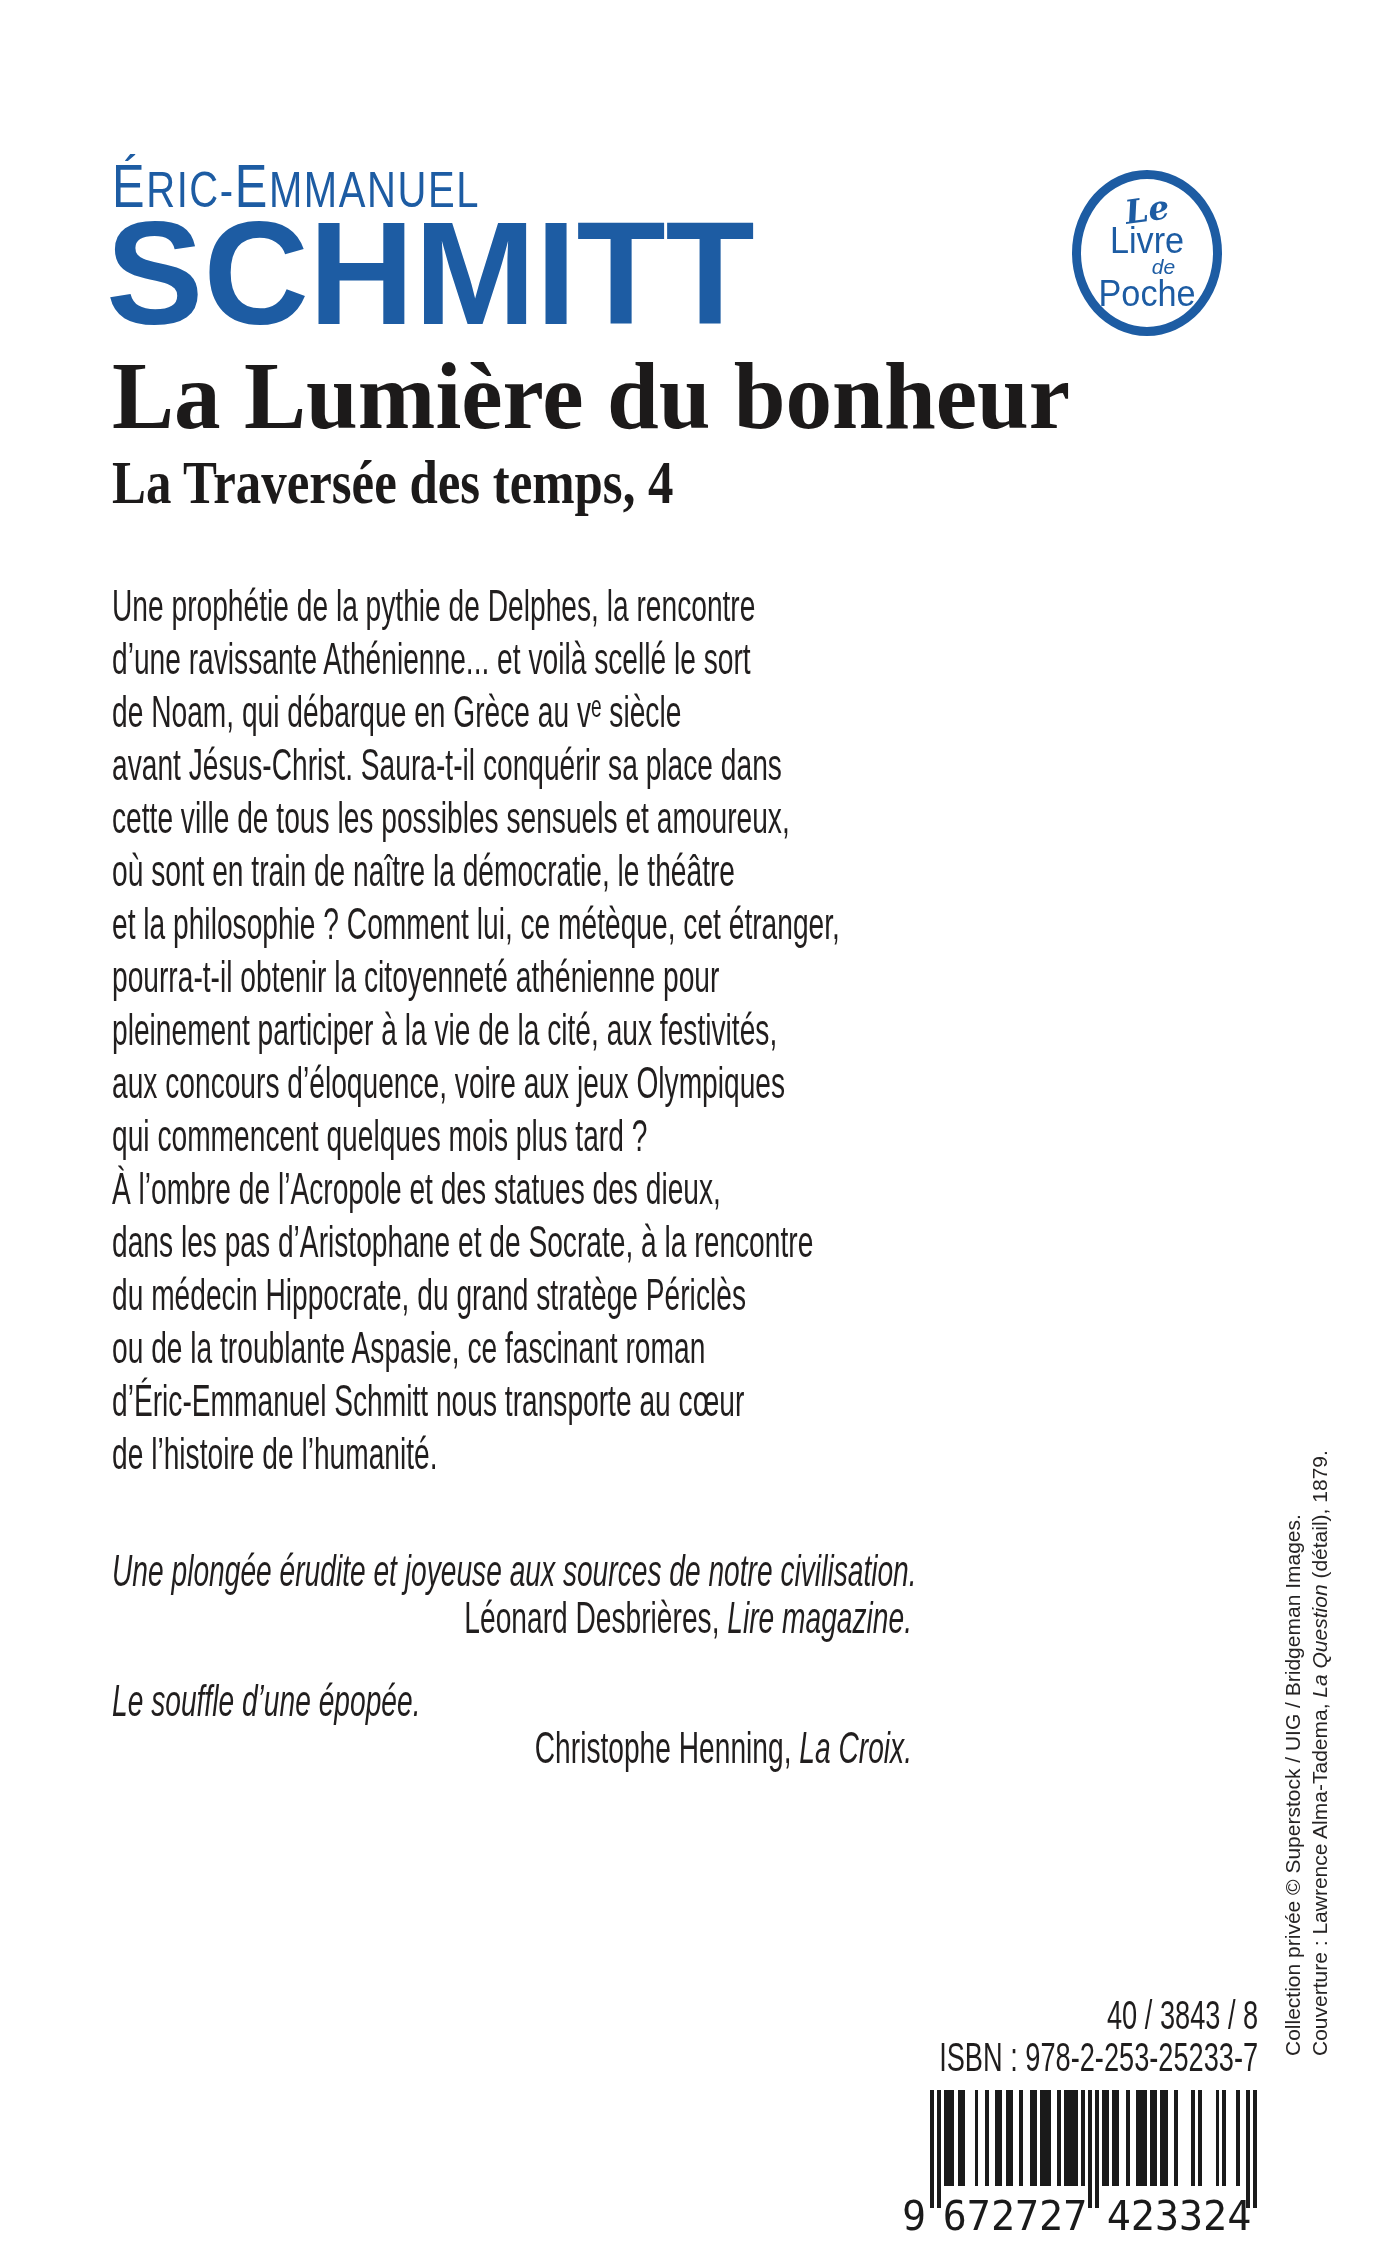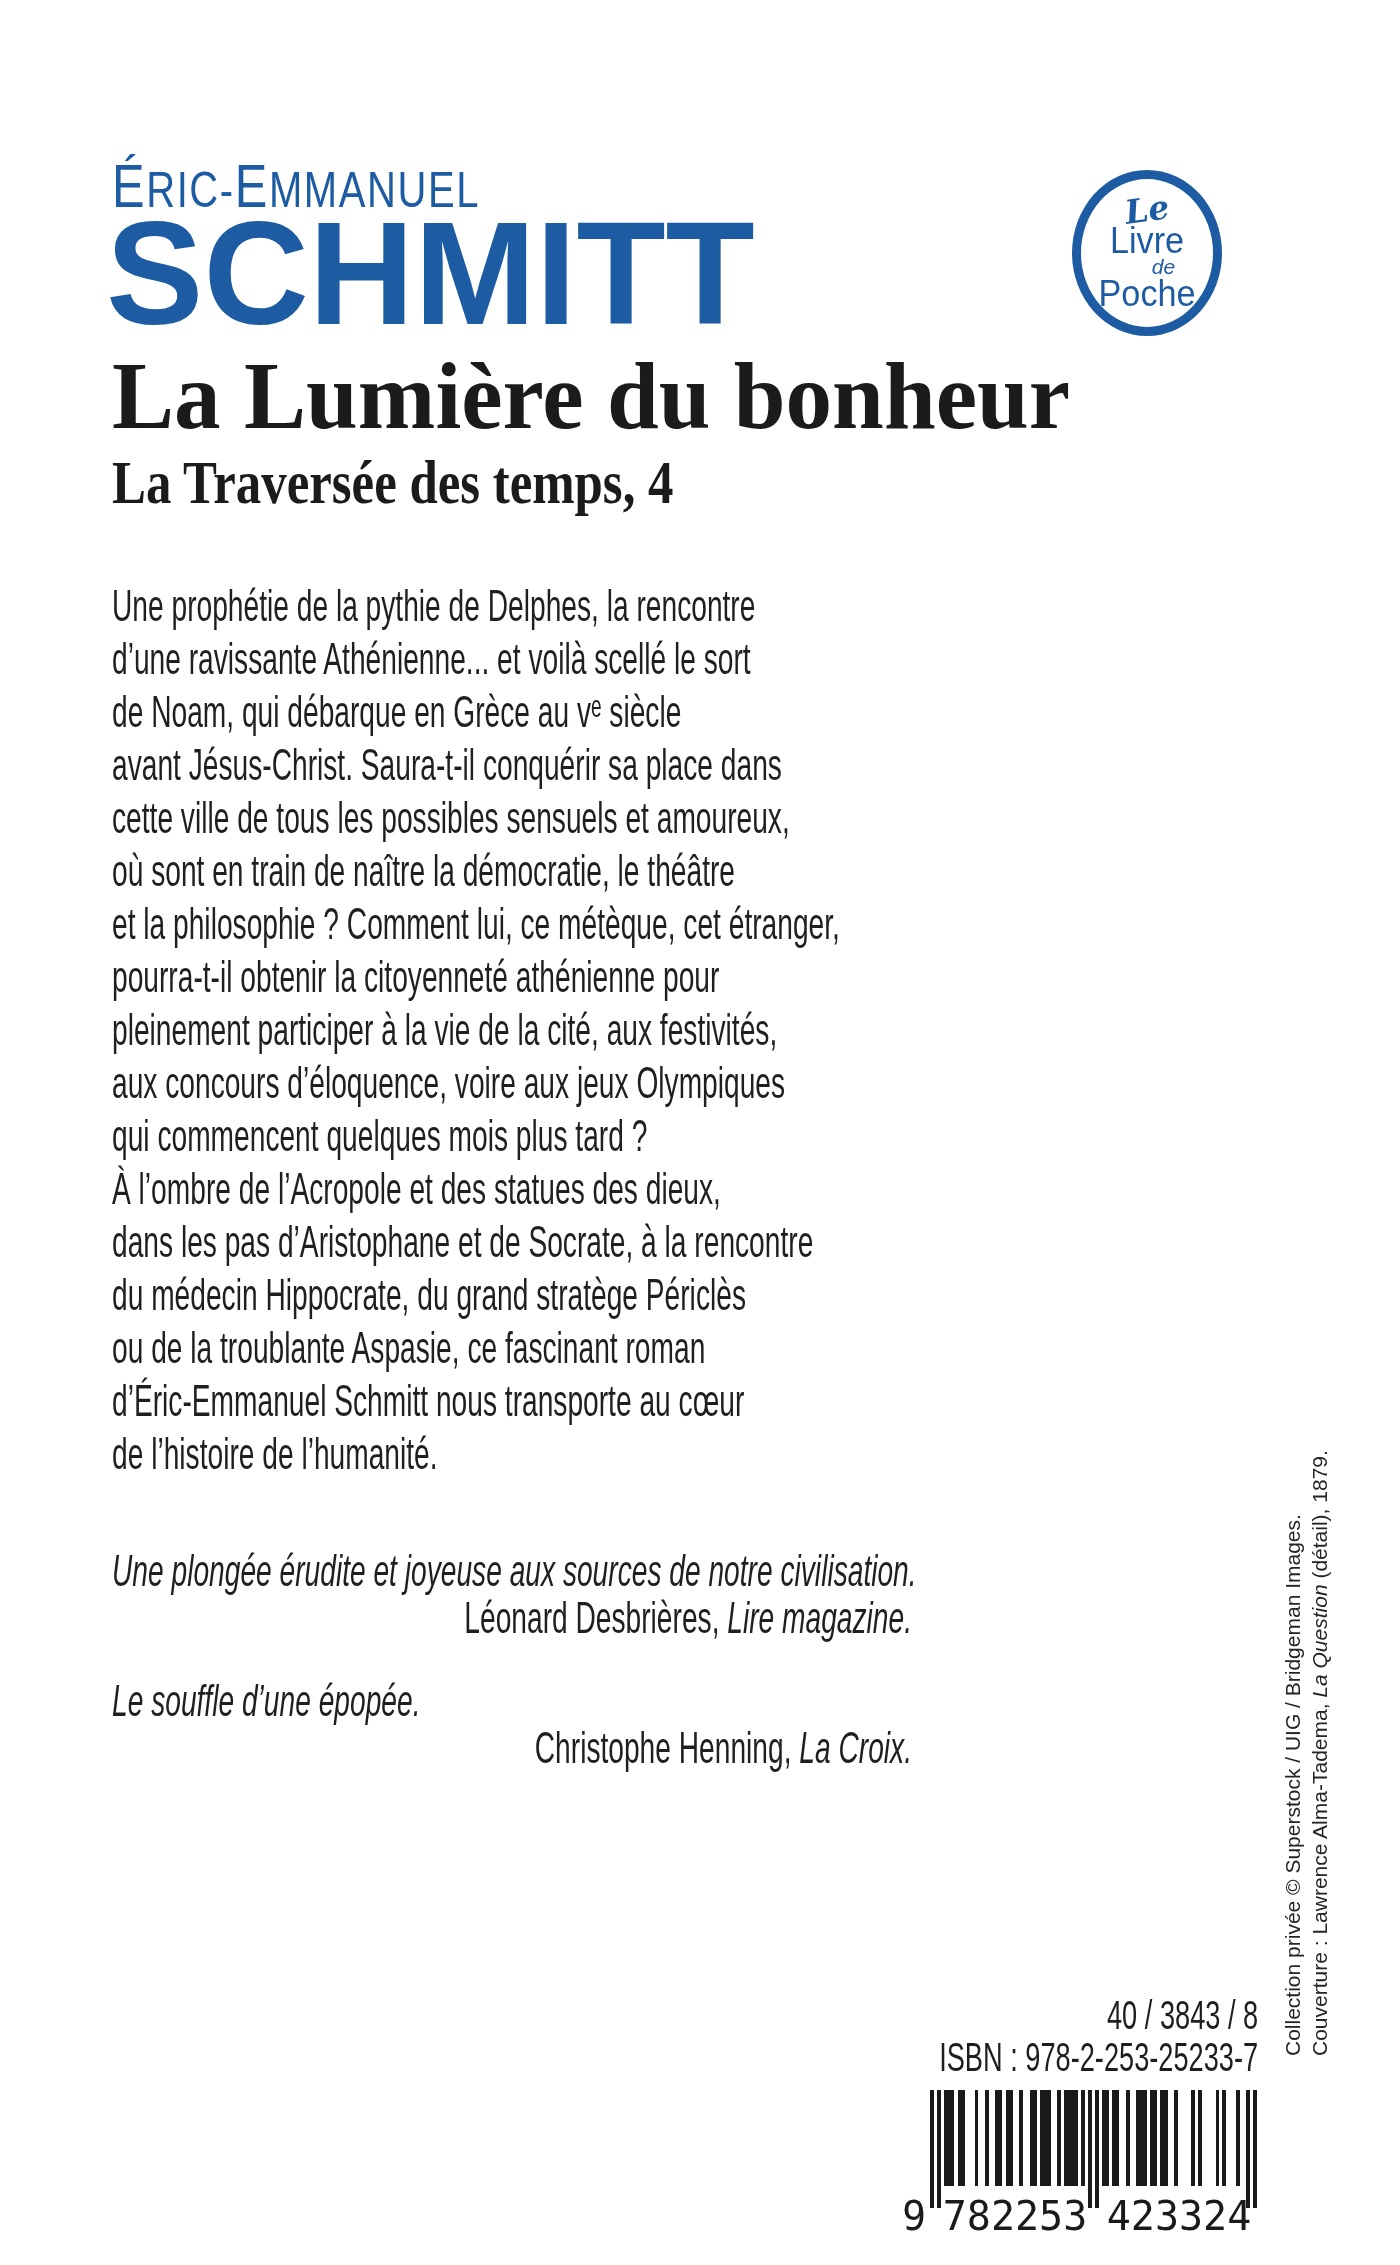--- a/index.html
+++ b/index.html
@@ -140,21 +140,21 @@
     </div>
   </div>
 
   <div class="nums">
     <div>40 / 3843 / 8</div>
     <div>ISBN : 978-2-253-25233-7</div>
   </div>
 
   <div class="barcode" id="barcode">
     <div class="bc-digits bc-first">9</div>
-    <div class="bc-digits bc-g1">782253</div>
+    <div class="bc-digits bc-g1">672727</div>
     <div class="bc-digits bc-g2">423324</div>
   <div class="bar" style="left: 0px; width: 3.64px; height: 118px;"></div>
       <div class="bar" style="left: 6.88px; width: 3.64px; height: 118px;"></div>
       <div class="bar" style="left: 13.76px; width: 3.64px; height: 96px;"></div>
       <div class="bar" style="left: 17.2px; width: 3.64px; height: 96px;"></div>
       <div class="bar" style="left: 20.64px; width: 3.64px; height: 96px;"></div>
       <div class="bar" style="left: 27.52px; width: 3.64px; height: 96px;"></div>
       <div class="bar" style="left: 30.96px; width: 3.64px; height: 96px;"></div>
       <div class="bar" style="left: 44.72px; width: 3.64px; height: 96px;"></div>
       <div class="bar" style="left: 55.04px; width: 3.64px; height: 96px;"></div>

